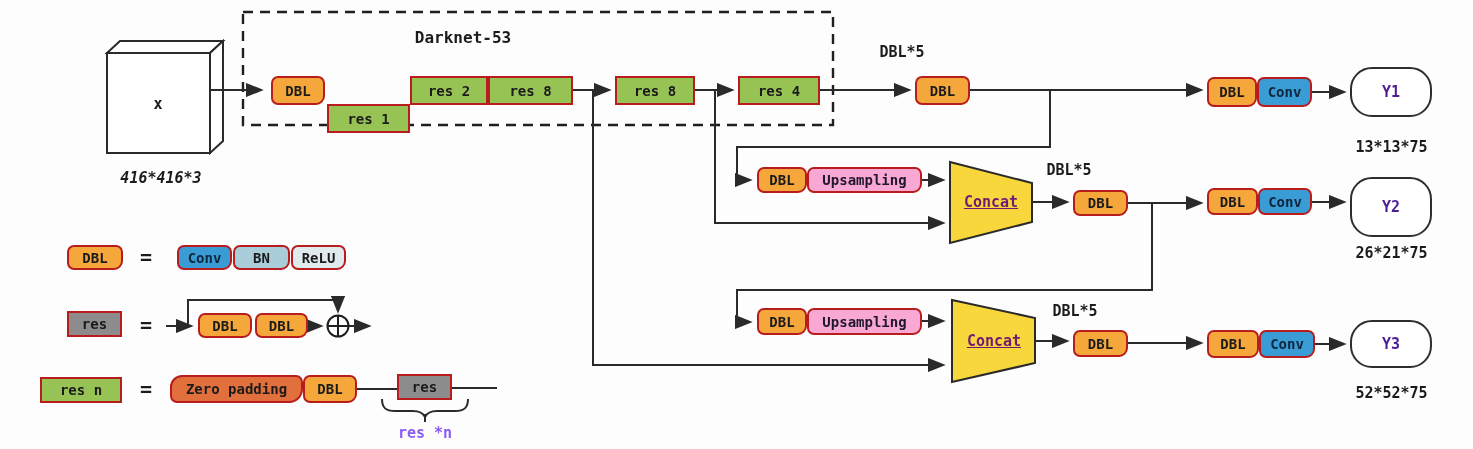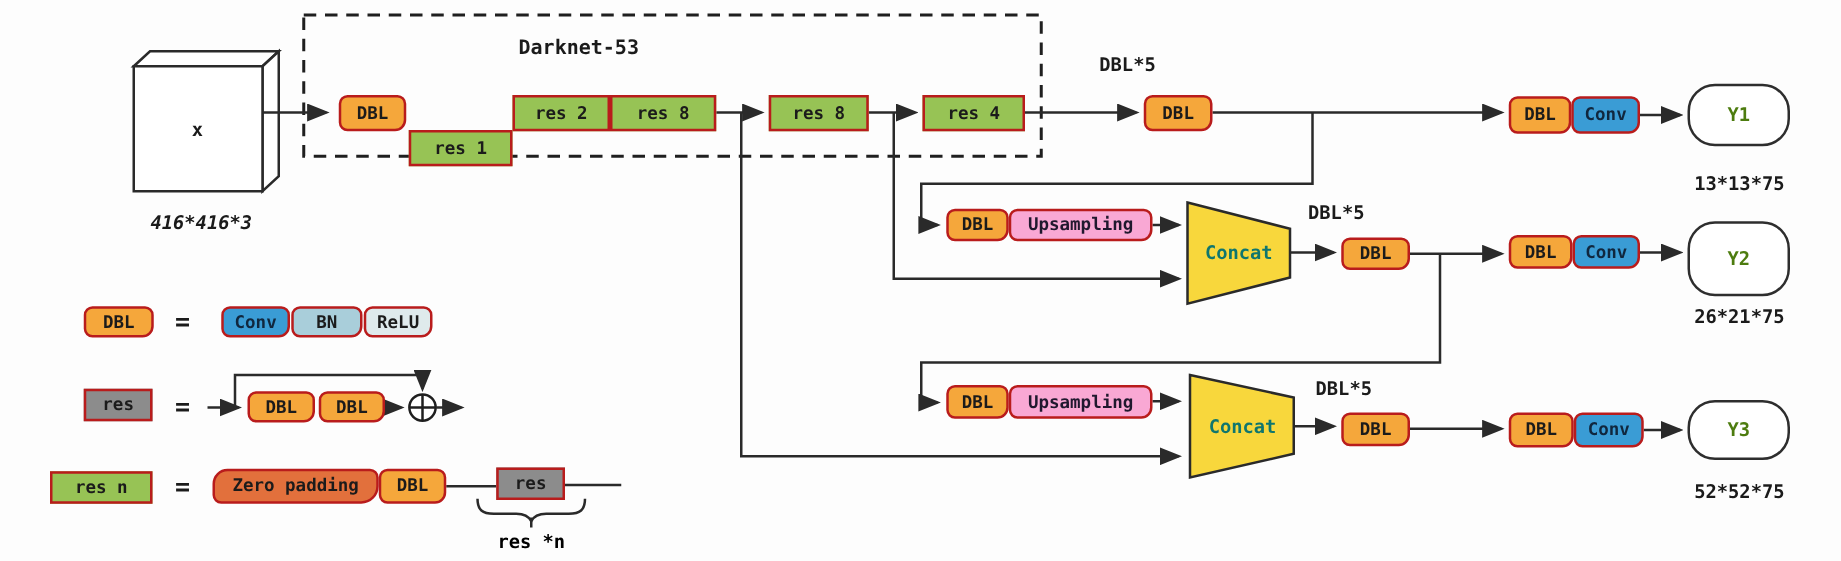--- a/index.html
+++ b/index.html
@@ -23,32 +23,32 @@
   .gray{background:#8C8C8C;border-radius:0;}
   .blue{background:#3A9CD5;color:#10273E;}
   .teal{background:#A9CEDA;}
   .pale{background:#DFEAEC;}
   .purple{background:#f9a8d4;color:#20182e;}
   .redorange{background:#E2703C;border-radius:12px 7px 14px 7px;}
   .ybox{
     position:absolute;box-sizing:border-box;
     display:flex;align-items:center;justify-content:center;
     border:2px solid #2e2e2e;border-radius:22px;background:#ffffff;
-    font-weight:bold;font-size:15px;color:#4d7c0f;
+    font-weight:bold;font-size:15px;color:#4c1d95;
   }
   .lab{
     position:absolute;font-weight:bold;font-size:15px;color:#1b1b1b;
     text-align:center;white-space:nowrap;
   }
   .overlay{
     position:absolute;display:flex;align-items:center;justify-content:center;
-    font-weight:bold;font-size:15px;color:#0f766e;white-space:nowrap;
+    font-weight:bold;font-size:15px;color:#701a75;white-space:nowrap;text-decoration:underline;
   }
   .eq{position:absolute;font-weight:bold;font-size:20px;color:#1b1b1b;text-align:center;}
-  .rednote{color:#000000;}
+  .rednote{color:#8b5cf6;}
 </style>
 </head>
 <body>
 
 <div id="canvas">
 
   <svg id="wires" width="1473" height="449" viewBox="0 0 1473 449">
     <defs>
       <marker id="arr" viewBox="0 0 10 8" refX="8.5" refY="4" markerWidth="9" markerHeight="7.2" orient="auto">
         <path d="M0,0 L10,4 L0,8 z" fill="#2a2a2a"></path>

